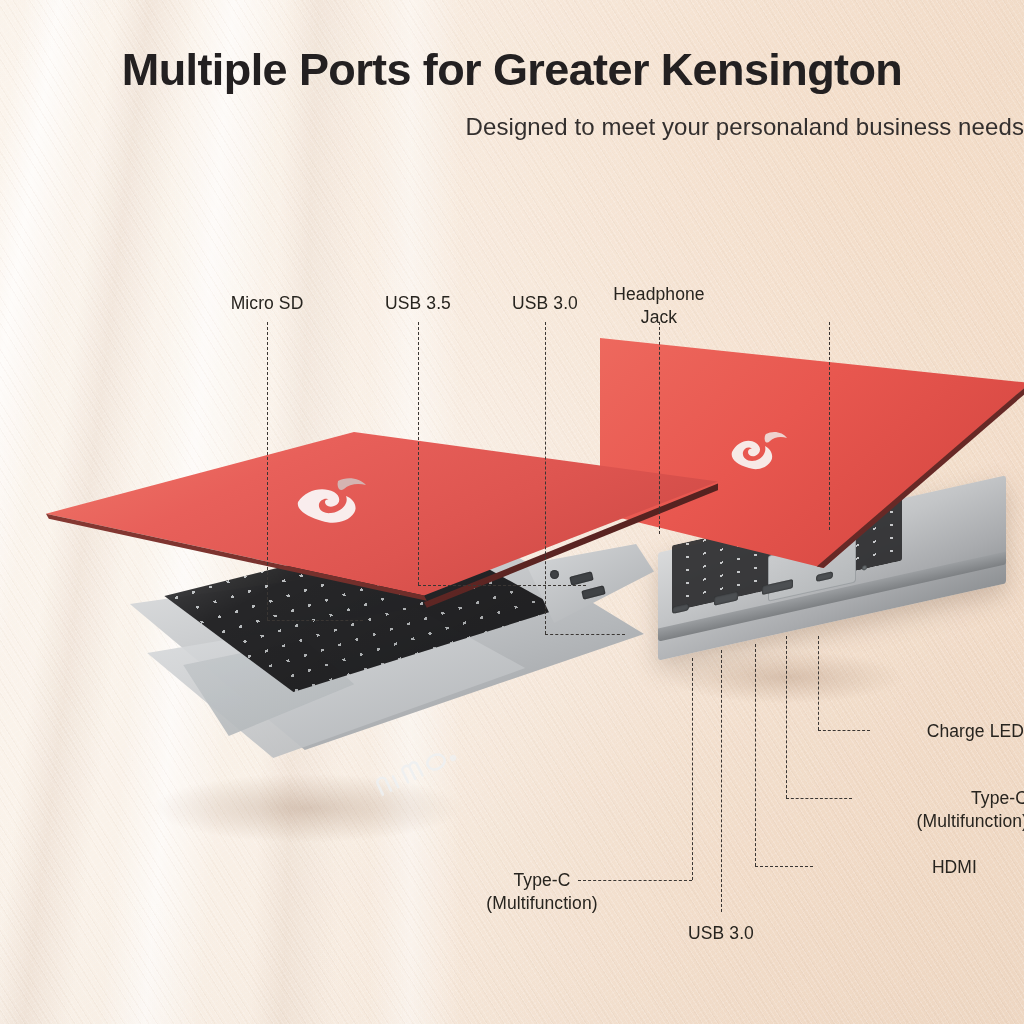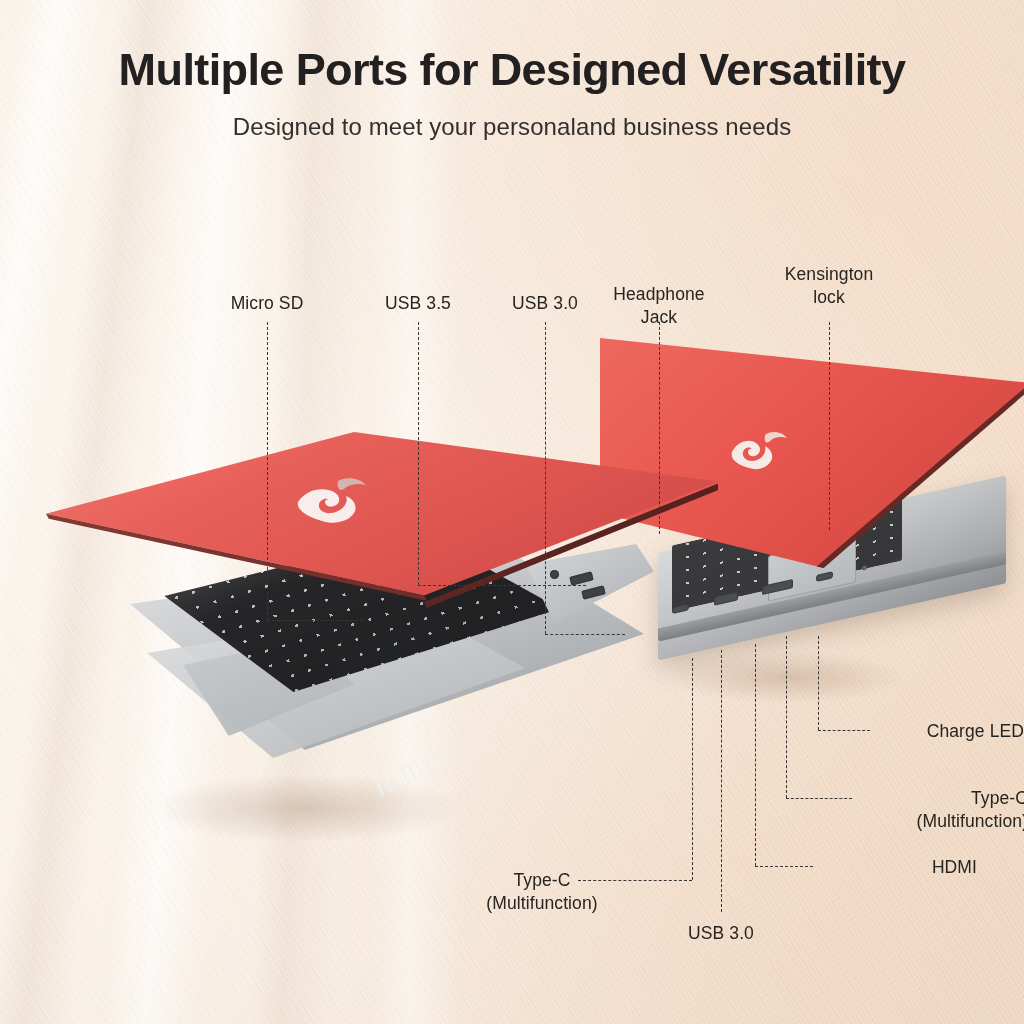--- a/index.html
+++ b/index.html
@@ -34,21 +34,21 @@
     background-image:repeating-linear-gradient(-34deg, rgba(255,255,255,.5) 0 1px, rgba(0,0,0,0) 1px 5px);
   }
   .bg-vig{position:absolute;inset:0;
     background:radial-gradient(130% 105% at 42% 44%, rgba(255,255,255,.18) 0%, rgba(255,255,255,0) 46%, rgba(196,168,146,.13) 100%);
   }
 
   
   .title{position:absolute;left:0;right:0;top:44px;text-align:center;
     font-size:45px;font-weight:700;letter-spacing:-.6px;color:#232021;
     font-family:"Liberation Sans", sans-serif;white-space:nowrap;}
-  .subtitle{position:absolute;left:0;right:0;top:113px;text-align:center;
+  .subtitle{position:absolute;left:0;right:0;top:113px;text-align:right;
     font-size:24px;font-weight:400;color:#332f2e;letter-spacing:.1px;white-space:nowrap;}
 
   
   .label{position:absolute;font-size:17.5px;color:#27241f;line-height:1.30;
     text-align:center;white-space:pre-line;letter-spacing:.1px;}
   .label.left{text-align:right;}
 
   
   .lead-v{position:absolute;width:0;border-left:1.5px dashed #3a3633;}
   .lead-h{position:absolute;height:0;border-top:1.5px dashed #3a3633;}
@@ -135,21 +135,21 @@
 <body>
 
 <div id="stage">
 
   <div class="bg-base"></div>
   <div class="bg-drape"></div>
   <div class="bg-weave"></div>
   <div class="bg-weave2"></div>
   <div class="bg-vig"></div>
 
-  <div class="title">Multiple Ports for Designed Versatility</div>
+  <div class="title">Multiple Ports for Greater Kensington</div>
   <div class="subtitle">Designed to meet your personaland business needs</div>
 
   <div class="shadow-soft" style="left:92px;top:760px;width:430px;height:96px;"></div>
   <div class="shadow-soft" style="left:620px;top:640px;width:330px;height:74px;"></div>
 
   <div class="lap" id="rear">
     <div class="rear-base"></div>
     <div class="rear-kb"></div>
     <div class="rear-tp"></div>
     <div class="rear-base-lip"></div>
@@ -235,22 +235,20 @@
   <div class="lead-v" style="left:721px;top:650px;height:262px;"></div>
 
   <div class="lead-v" style="left:692px;top:658px;height:222px;"></div>
   <div class="lead-h" style="left:578px;top:880px;width:114px;"></div>
 
   <div class="label" style="left:197px;top:292px;width:140px;">Micro SD</div>
   <div class="label" style="left:353px;top:292px;width:130px;">USB 3.5</div>
   <div class="label" style="left:480px;top:292px;width:130px;">USB 3.0</div>
   <div class="label" style="left:589px;top:263px;width:140px;margin-top:20px;">Headphone
 Jack</div>
-  <div class="label" style="left:759px;top:263px;width:140px;">Kensington
-lock</div>
 
   <div class="label left" style="left:874px;top:720px;width:150px;">Charge LED</div>
   <div class="label left" style="left:858px;top:787px;width:170px;">Type-C
 (Multifunction)</div>
   <div class="label left" style="left:819px;top:856px;width:110px;margin-left:48px;">HDMI</div>
 
   <div class="label" style="left:452px;top:869px;width:180px;">Type-C
 (Multifunction)</div>
   <div class="label" style="left:651px;top:922px;width:140px;">USB 3.0</div>
 

